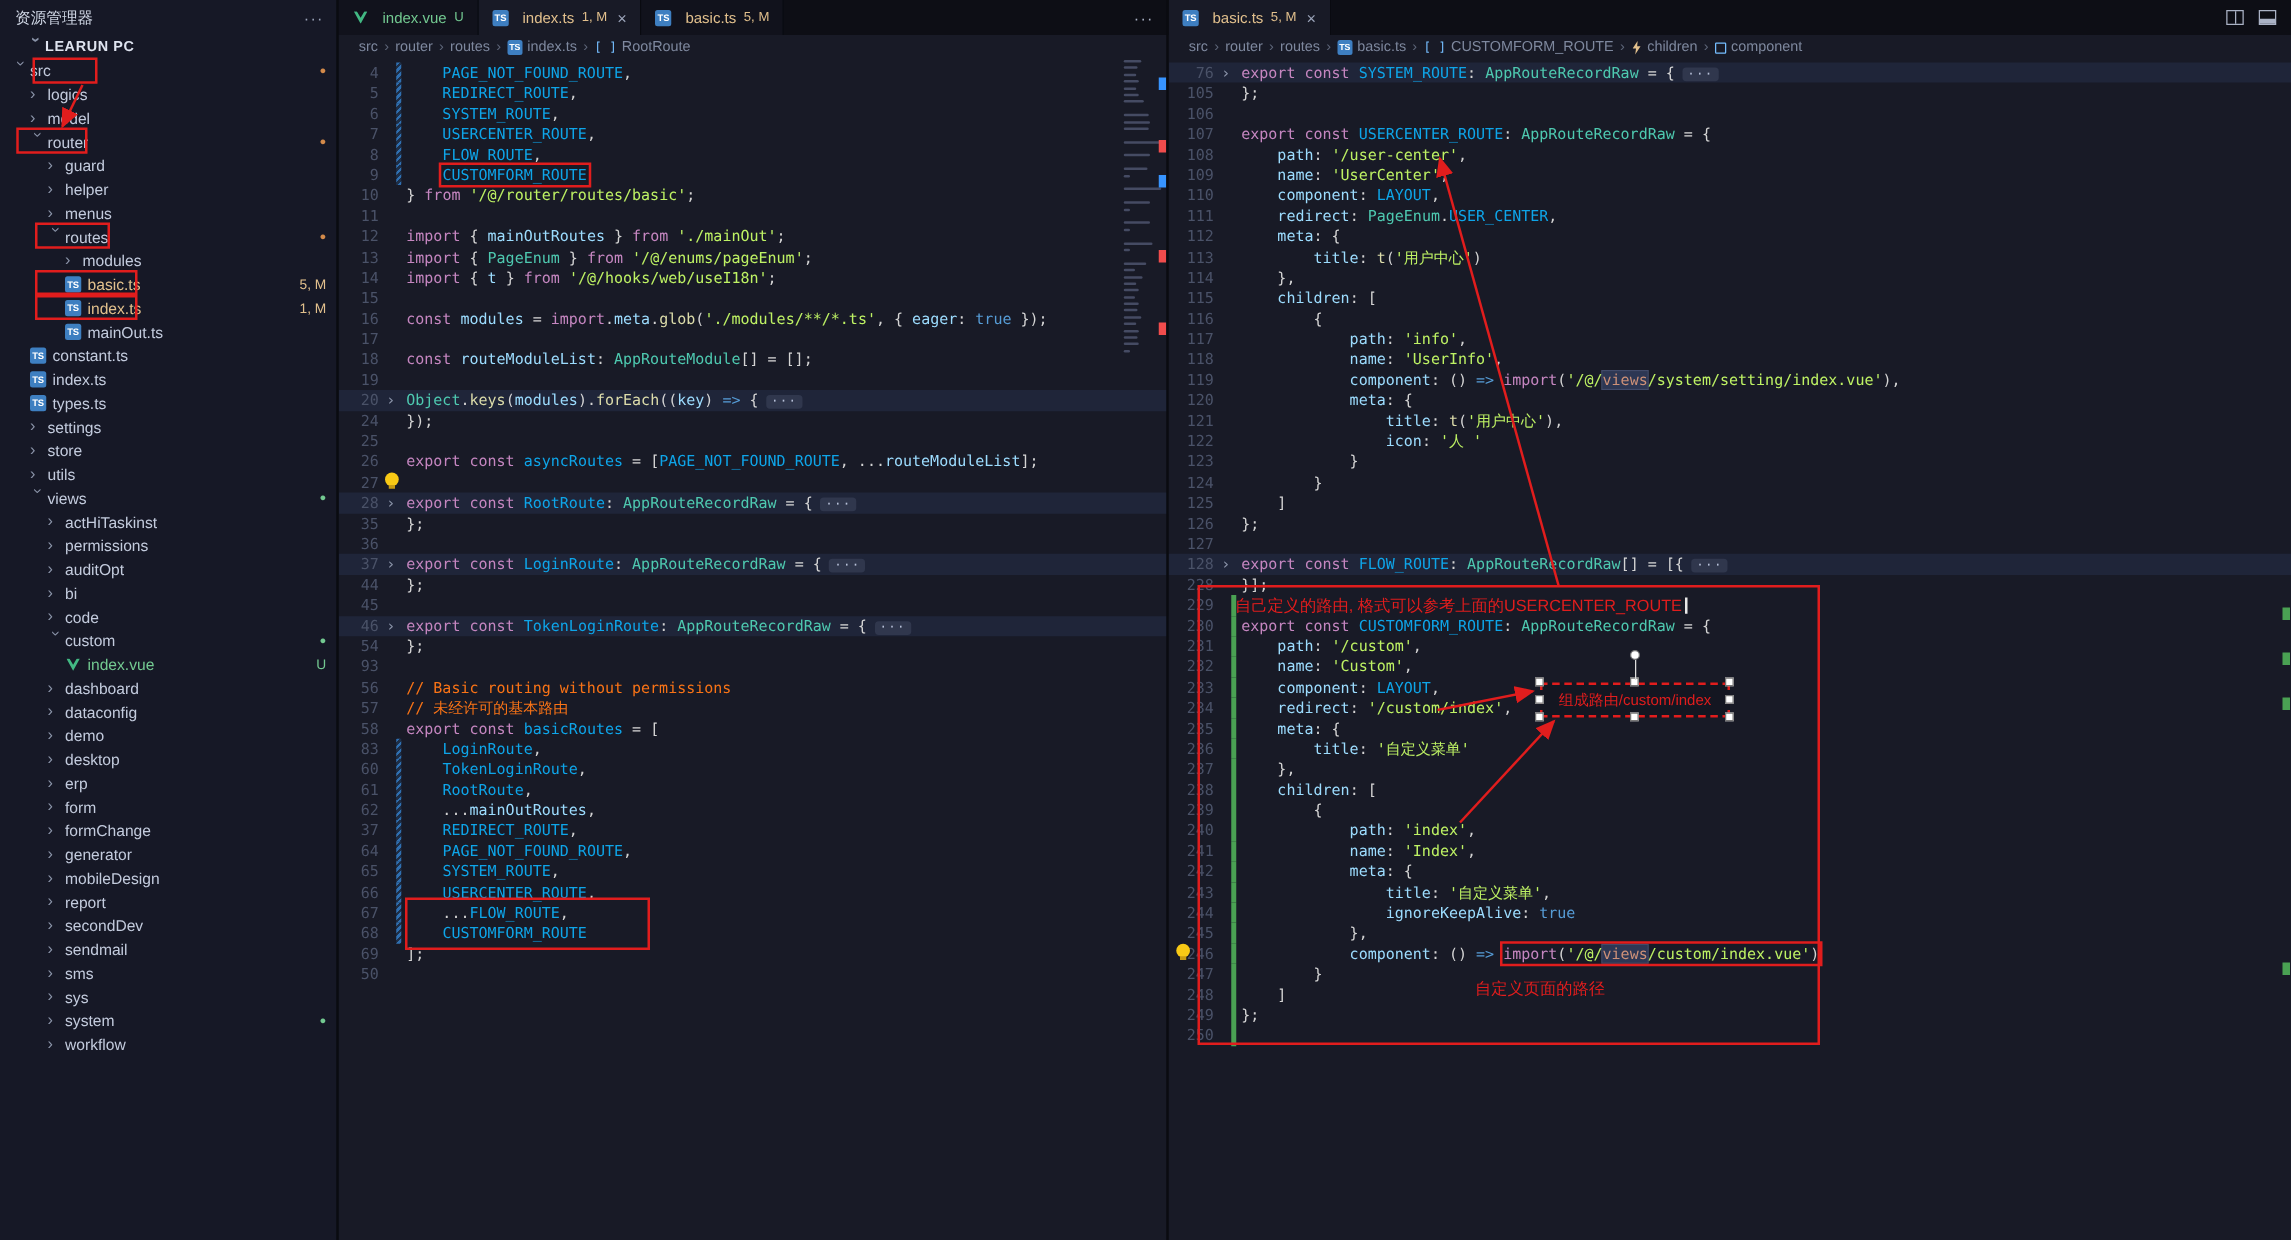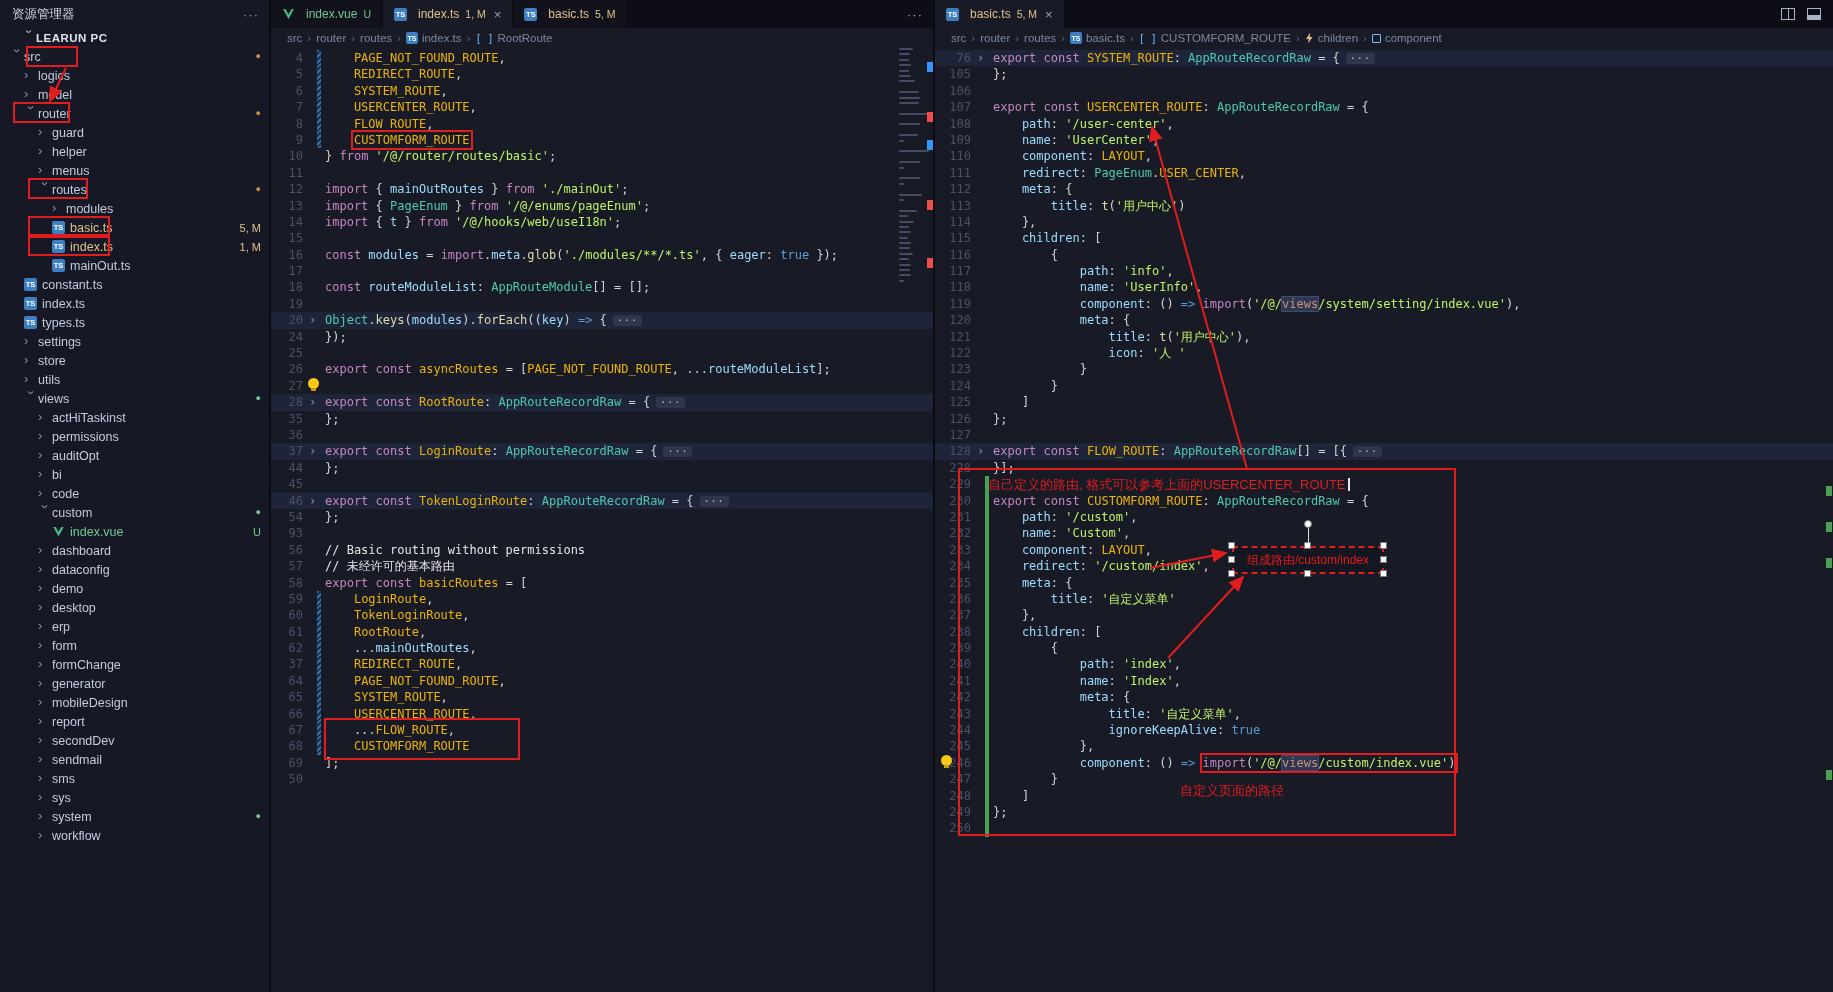--- a/index.html
+++ b/index.html
@@ -62,22 +62,22 @@
   .row.hl{background:rgba(100,140,230,0.10);}
   .ln{color:var(--ln);text-align:right;flex:none;}
   #grp-mid .ln{width:38px;padding-right:6px;}
   #grp-right .ln{width:42px;padding-right:6px;}
   .fold{width:16px;flex:none;color:#8a93a8;font-size:12px;}
   .gut{position:absolute;top:0;bottom:0;width:4px;}
   #grp-mid .gut{left:46px;} #grp-right .gut{left:50px;}
   .gut.g-mod{background:repeating-linear-gradient(135deg,#2f6fb0 0 2px,rgba(47,111,176,.25) 2px 4px);}
   .gut.g-add{background:#4aa153;}
   .codetext{white-space:pre;}
-  .tk-k{color:#c586c0;} .tk-v{color:#9cdcfe;} .tk-C{color:#eab308;text-align:right;} .tk-s{color:#bef264;}
-  .tk-t{color:#4ec9b0;} .tk-f{color:#dcdcaa;} .tk-p{color:#d4d4d4;} .tk-m{color:#e5e5e5;}
+  .tk-k{color:#c586c0;} .tk-v{color:#9cdcfe;} .tk-C{color:#0ea5e9;text-align:right;} .tk-s{color:#bef264;}
+  .tk-t{color:#4ec9b0;} .tk-f{color:#dcdcaa;} .tk-p{color:#d4d4d4;} .tk-m{color:#f97316;}
   .tk-b{color:#569cd6;}
   .tk-sh{color:#ce9178;background:rgba(97,121,192,.30);outline:1px solid rgba(130,150,210,.40);}
   .tk-e{background:#30374d;color:#b7c0d8;border-radius:3px;padding:0 4px;margin-left:6px;font-size:10px;letter-spacing:1px;}
   .iannobox{outline:2px solid var(--red);outline-offset:1px;}
 
   
   #minimap{position:absolute;right:3px;top:0;width:33px;}
   .mmbar{height:2px;margin-bottom:3.4px;background:#454b63;border-radius:1px;}
   .ruler-mark{position:absolute;width:6px;height:10px;}
   .ruler-mark.red{background:#f14c4c;} .ruler-mark.blue{background:#3794ff;} .ruler-mark.green{background:#4aa153;}
@@ -552,21 +552,21 @@
           <span class="ln">57</span>
           <span class="fold"></span>
           <span class="codetext"><span class="tk-m">// 未经许可的基本路由</span></span>
         </div>
         <div class="row">
           <span class="ln">58</span>
           <span class="fold"></span>
           <span class="codetext"><span class="tk-k">export</span><span class="tk-p"> </span><span class="tk-k">const</span><span class="tk-p"> </span><span class="tk-C">basicRoutes</span><span class="tk-p"> = [</span></span>
         </div>
         <div class="row">
-          <span class="ln">59</span>
+          <span class="ln">83</span>
           <span class="gut g-mod"></span>
           <span class="fold"></span>
           <span class="codetext"><span class="tk-p">    </span><span class="tk-C">LoginRoute</span><span class="tk-p">,</span></span>
         </div>
         <div class="row">
           <span class="ln">60</span>
           <span class="gut g-mod"></span>
           <span class="fold"></span>
           <span class="codetext"><span class="tk-p">    </span><span class="tk-C">TokenLoginRoute</span><span class="tk-p">,</span></span>
         </div>

